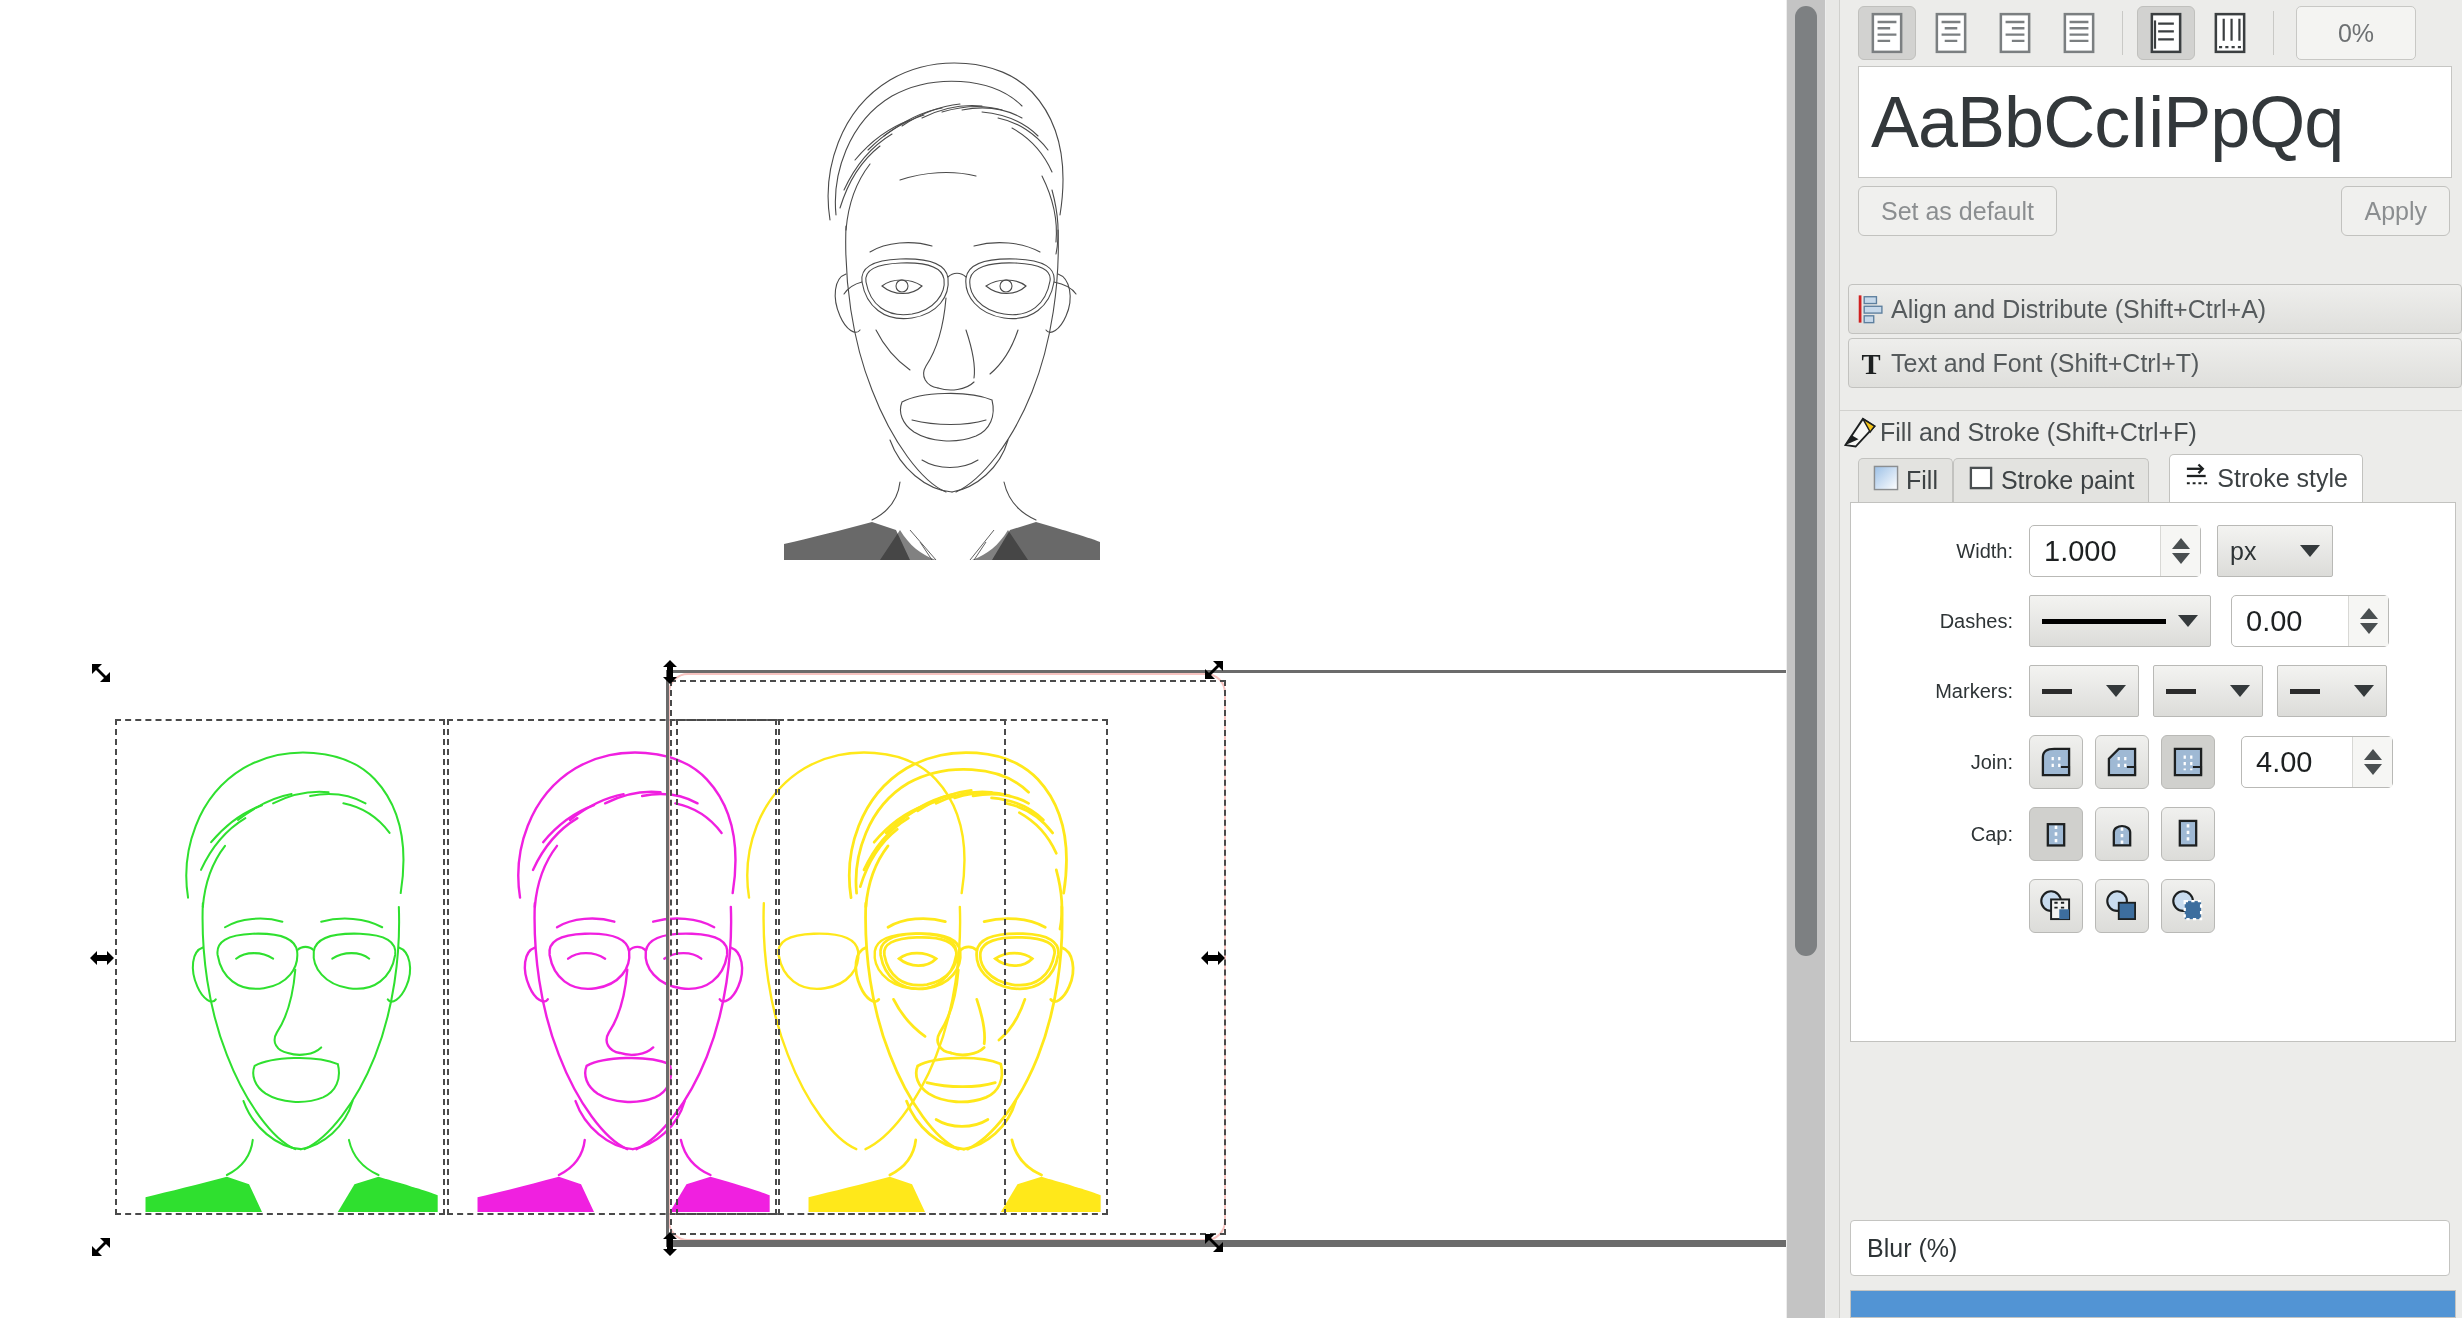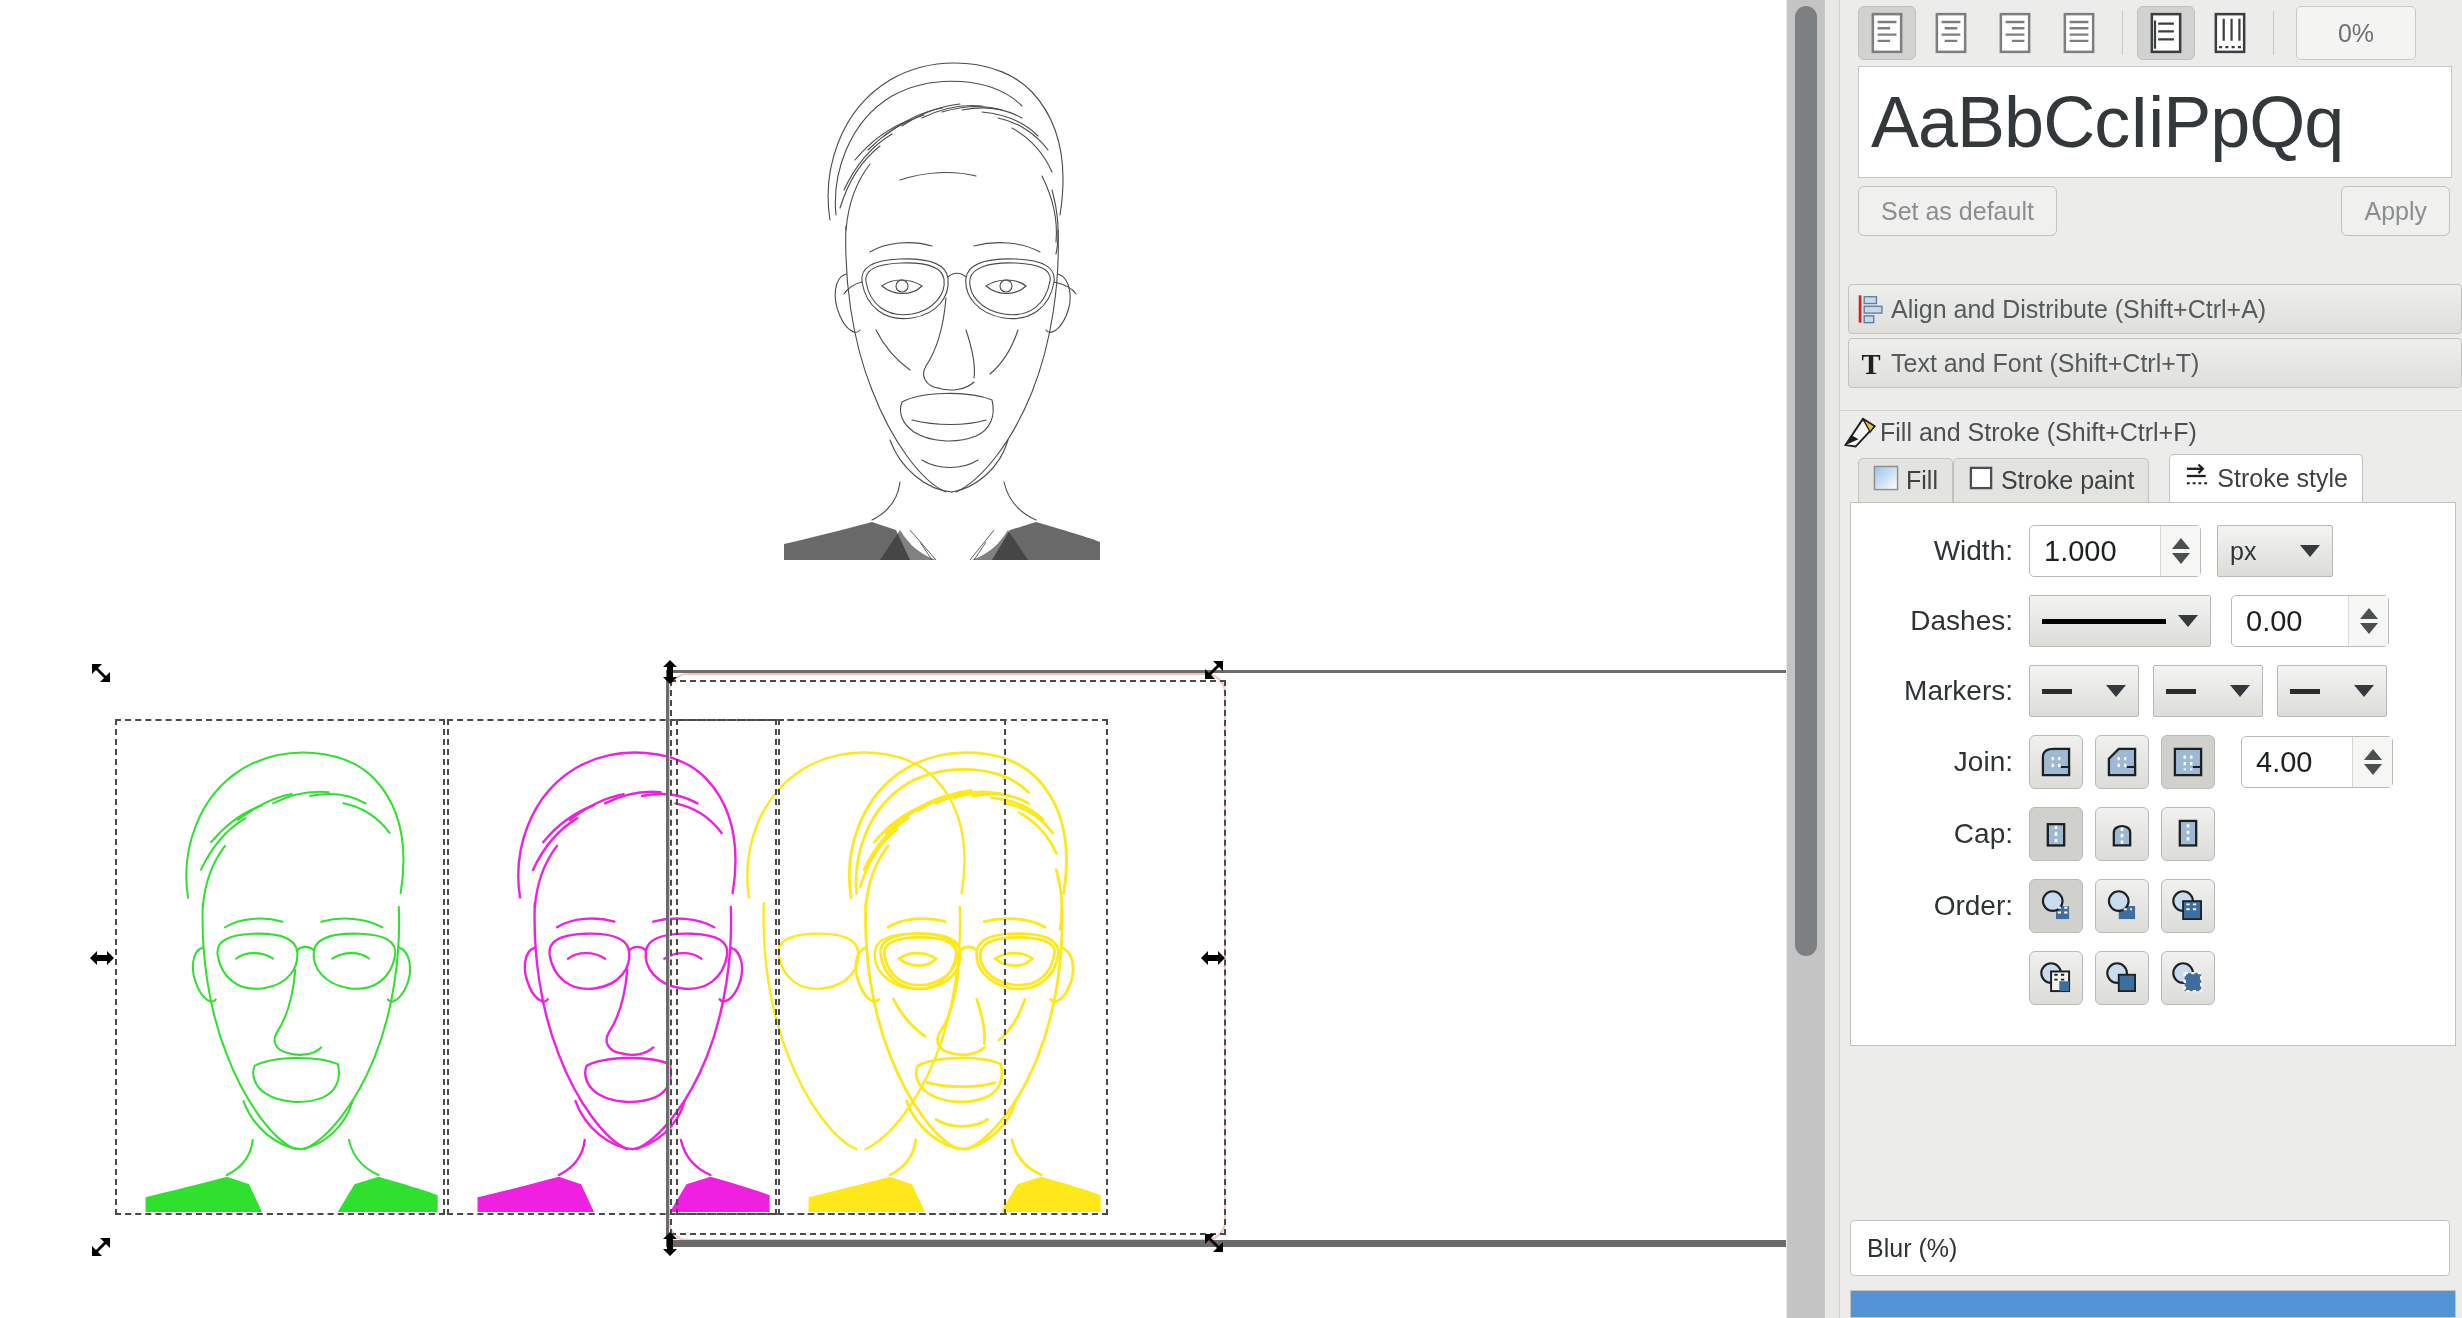--- a/index.html
+++ b/index.html
@@ -199,21 +199,21 @@
   .tab-body {
     background: #ffffff;
     border: 1px solid #c2c2bf;
     padding: 22px 0 22px 0;
     min-height: 540px;
   }
 
   .row { display: flex; align-items: center; margin-bottom: 18px; }
   .row-label {
     width: 178px; text-align: right; padding-right: 16px;
-    font-size: 28px; color: #2e3436;
+    font-size: 20px; color: #2e3436;
   }
 
   .spin {
     display: flex; align-items: stretch;
     background: #ffffff;
     border: 1px solid #b9b9b6; border-radius: 5px;
     height: 52px;
   }
   .spin .val {
     display: flex; align-items: center;
@@ -800,44 +800,20 @@
                 </svg>
             </div>
             <div class="ibtn">
               <svg width="36" height="36" viewBox="0 0 22 22">
                   <rect x="6" y="3" width="10" height="15" fill="#9fb9d4" stroke="#1d2021" stroke-width="1.4"></rect>
                   <path d="M11 5v12" stroke="#fff" stroke-width="1.6" stroke-dasharray="2 2"></path>
                 </svg>
             </div>
           </div>
 
-          <div class="row">
-            <div class="row-label">Order:</div>
-            <div class="ibtn active">
-              <svg width="36" height="36" viewBox="0 0 22 22">
-                  <rect x="11" y="11" width="8" height="8" fill="#3d6e9e"></rect>
-                  <circle cx="9" cy="8" r="6" fill="#c9dcef" stroke="#1d2021" stroke-width="1.3"></circle>
-                  <path d="M12 12h6M12 15h6" stroke="#fff" stroke-width="1.3" stroke-dasharray="2 2"></path>
-                </svg>
-            </div>
-            <div class="ibtn">
-              <svg width="36" height="36" viewBox="0 0 22 22">
-                  <rect x="9" y="11" width="10" height="8" fill="#3d6e9e"></rect>
-                  <circle cx="9" cy="8" r="6" fill="#c9dcef" stroke="#1d2021" stroke-width="1.3"></circle>
-                  <path d="M12 13h5" stroke="#fff" stroke-width="1.3" stroke-dasharray="2 2"></path>
-                </svg>
-            </div>
-            <div class="ibtn">
-              <svg width="36" height="36" viewBox="0 0 22 22">
-                  <circle cx="8" cy="8" r="6" fill="#c9dcef" stroke="#1d2021" stroke-width="1.3"></circle>
-                  <rect x="8" y="8" width="11" height="11" fill="#3d6e9e" stroke="#1d2021" stroke-width="1.1"></rect>
-                  <path d="M10 10h7M10 13h7" stroke="#fff" stroke-width="1.2" stroke-dasharray="2 2"></path>
-                </svg>
-            </div>
-          </div>
 
           <div class="row">
             <div class="row-label"></div>
             <div class="ibtn">
               <svg width="36" height="36" viewBox="0 0 22 22">
                   <circle cx="8" cy="8" r="6" fill="#c9dcef" stroke="#1d2021" stroke-width="1.3"></circle>
                   <rect x="8" y="7" width="11" height="12" fill="#f2f2f0" stroke="#1d2021" stroke-width="1.2"></rect>
                   <path d="M10 9h7M10 12h7" stroke="#1d2021" stroke-width="1.2" stroke-dasharray="2 2"></path>
                   <rect x="13" y="13" width="6" height="6" fill="#3d6e9e"></rect>
                 </svg>

